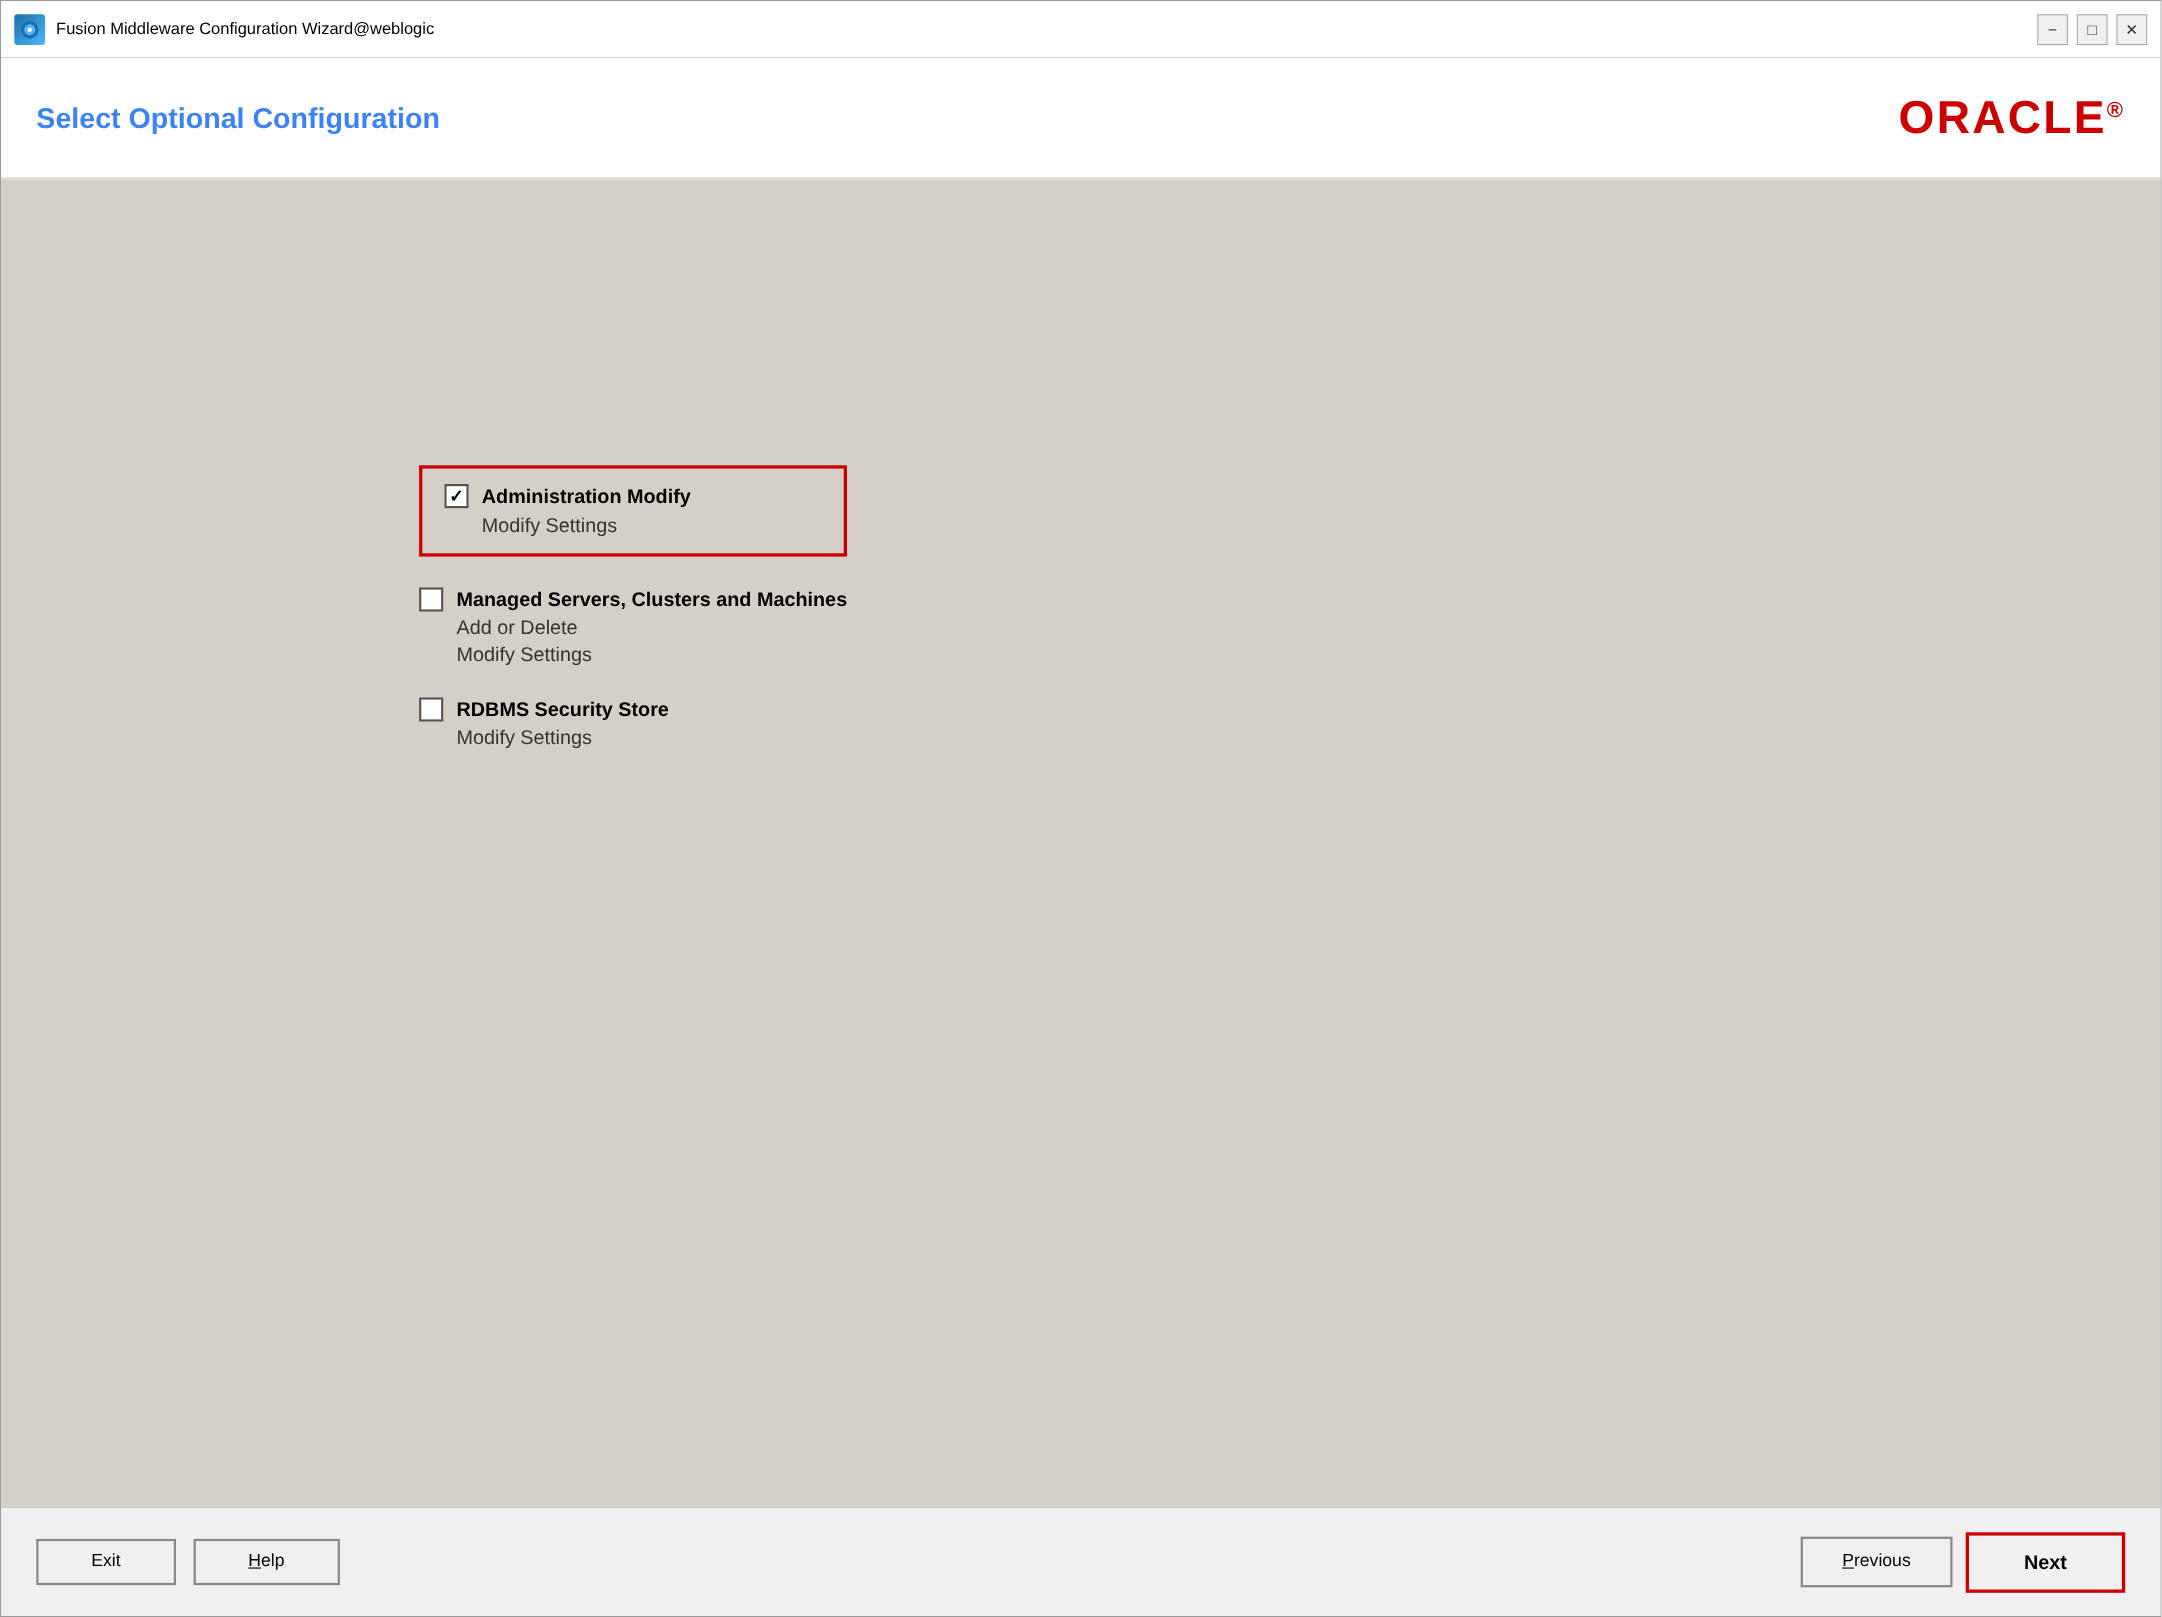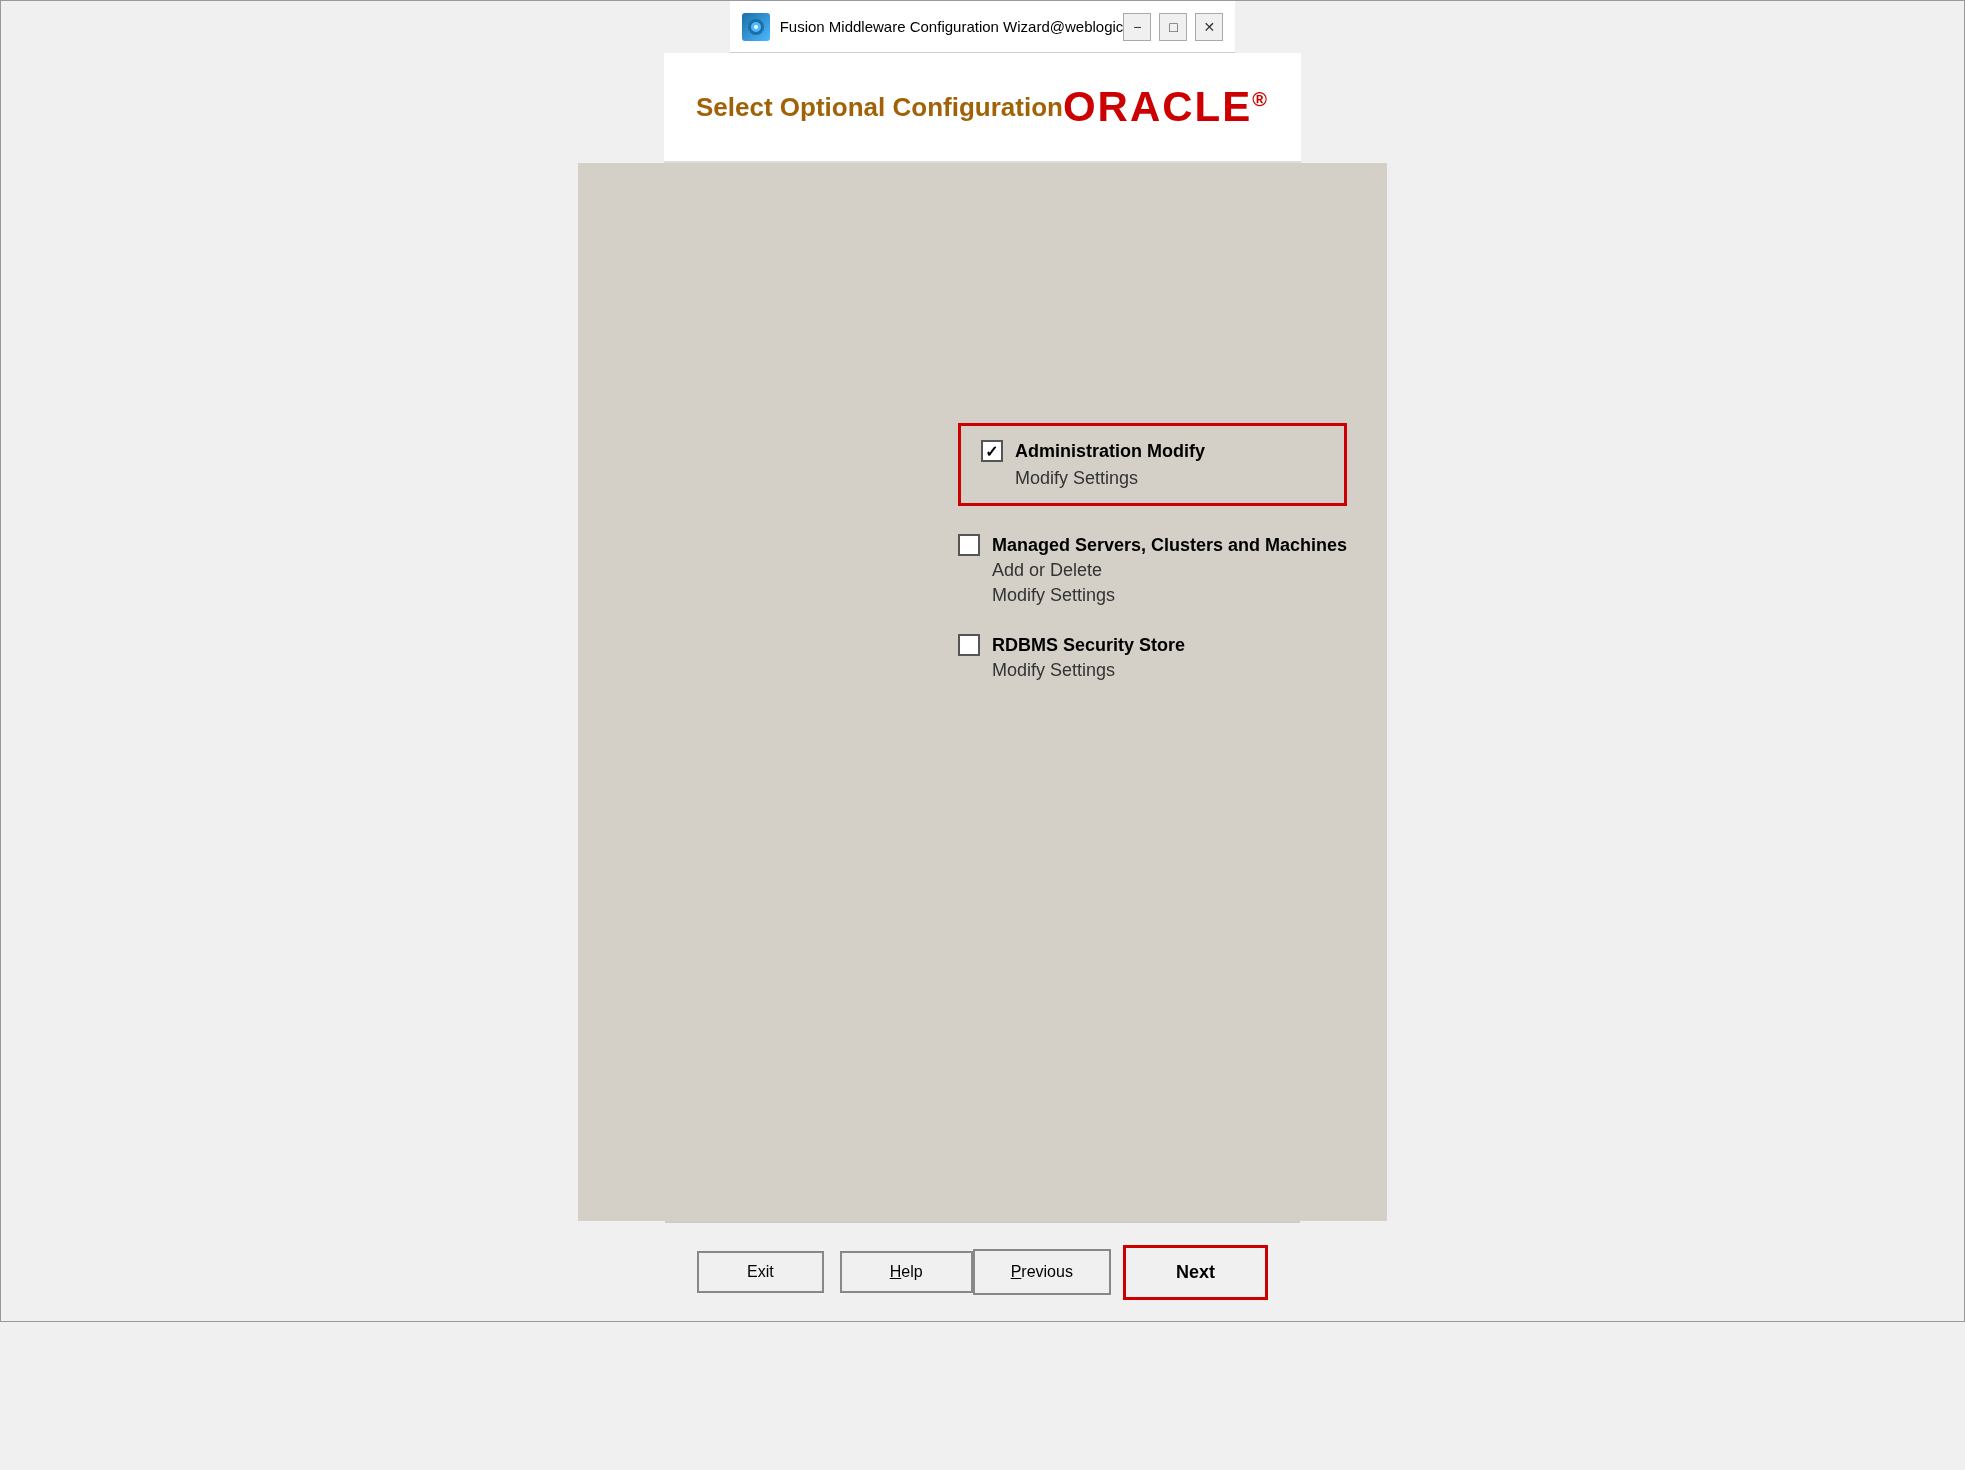--- a/index.html
+++ b/index.html
@@ -8,26 +8,25 @@
       font-family: 'Segoe UI', Tahoma, Geneva, Verdana, sans-serif;
       font-size: 14px;
       background: #f0f0f0;
       width: 1965px;
       height: 1470px;
       overflow: hidden;
     }
 
     .window {
       width: 1965px;
-      height: 1322px;
+      height: 1470px;
       background: #f0f0f0;
       border: 1px solid #999;
       display: flex;
       flex-direction: column;
-      align-items: center;
     }
 
     .title-bar {
       background: #fff;
       border-bottom: 1px solid #ccc;
       display: flex;
       align-items: center;
       padding: 8px 12px;
       height: 52px;
       flex-shrink: 0;
@@ -78,21 +77,21 @@
       display: flex;
       align-items: center;
       justify-content: space-between;
       height: 110px;
       flex-shrink: 0;
     }
 
     .header-title {
       font-size: 26px;
       font-weight: bold;
-      color: #a16207;
+      color: #3b82f6;
     }
 
     .oracle-logo {
       font-size: 42px;
       font-weight: bold;
       color: #cc0000;
       letter-spacing: 2px;
       font-family: Arial, sans-serif;
     }
 

